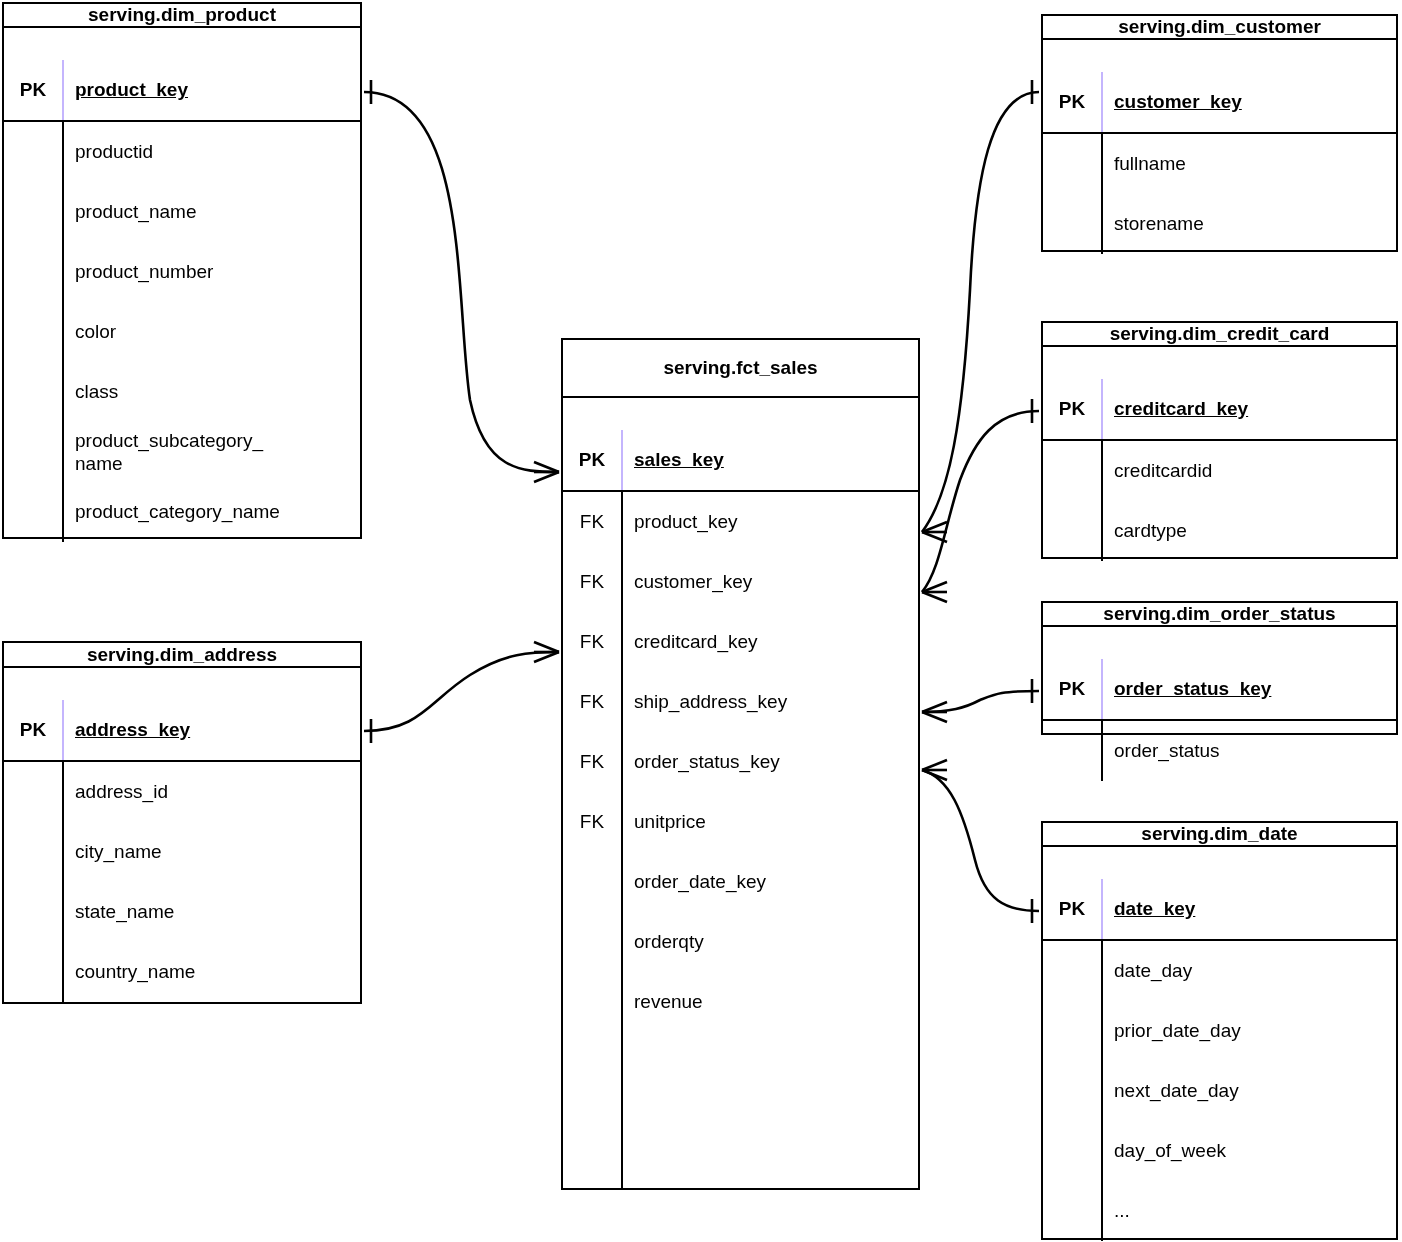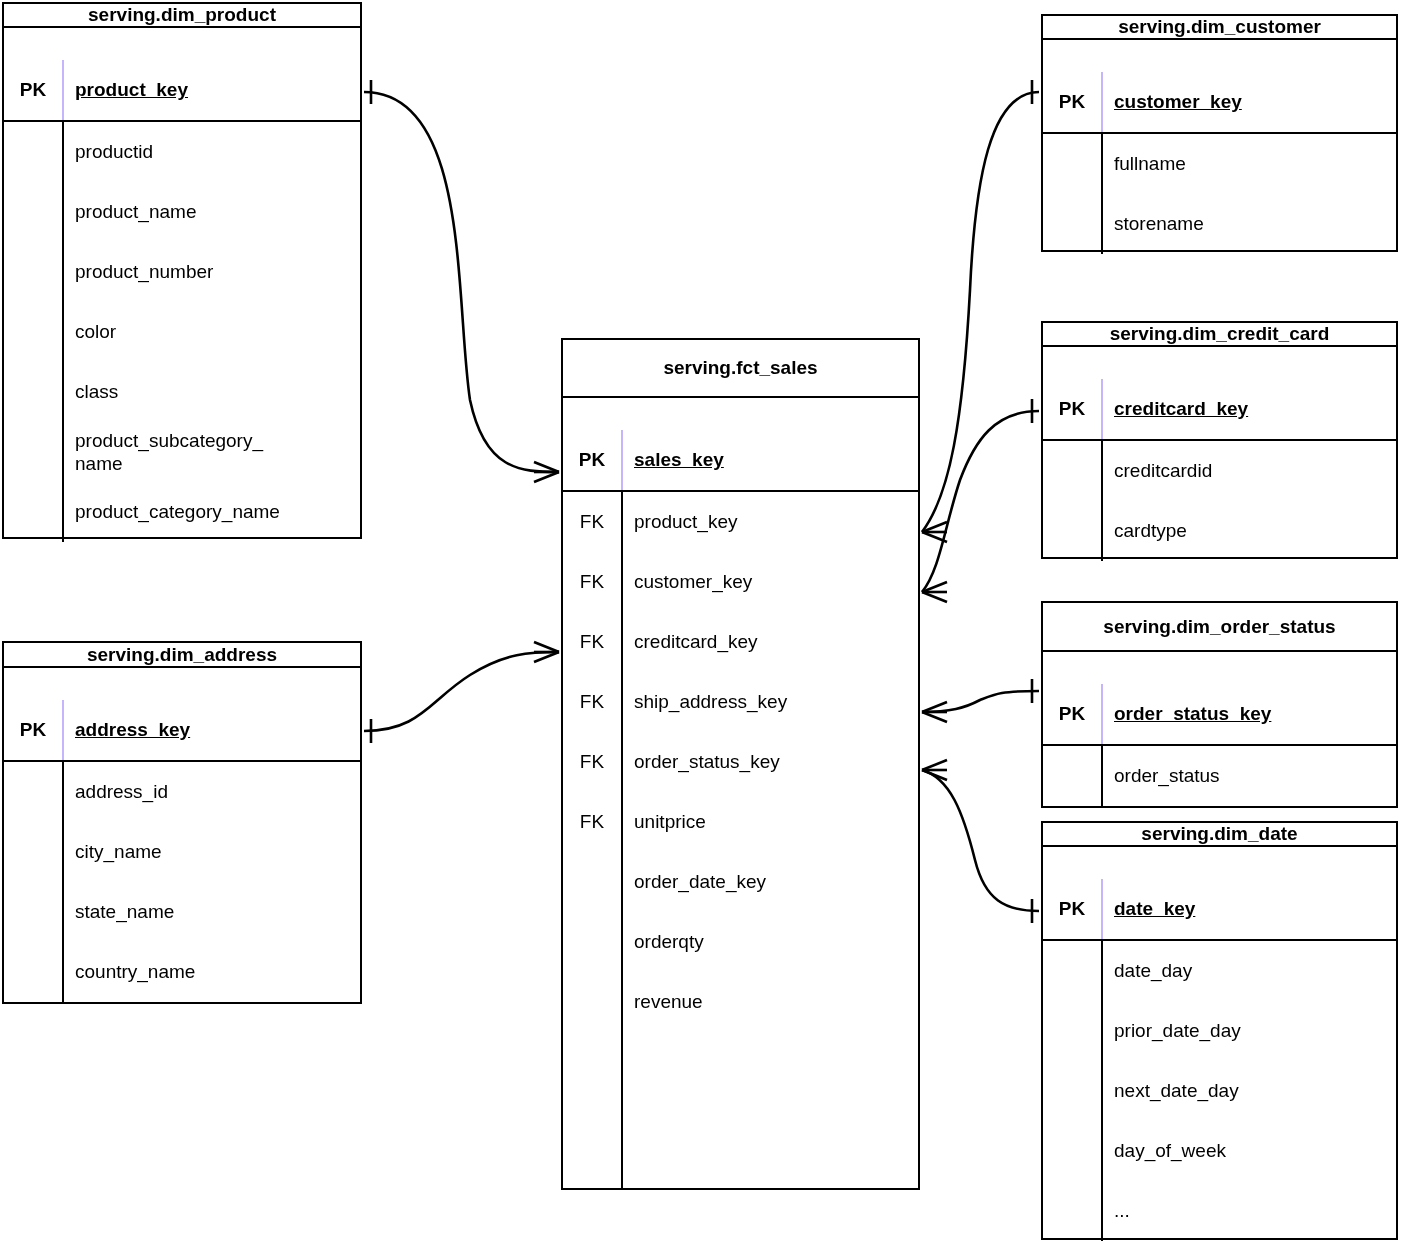--- a/index.html
+++ b/index.html
@@ -259,21 +259,21 @@
           <div class="kc"></div>
         </div>
         <div class="attr-names">
           <div class="an">creditcardid</div>
           <div class="an">cardtype</div>
         </div>
       </div>
     </div>
   </div>
 
-  <div class="entity" style="left:1041px; top:601px; width:357px; height:207px;">
+  <div class="entity" style="left:1041px; top:601px; width:357px; height:134px;">
     <div class="entity-title">serving.dim_order_status</div>
     <div class="entity-rows">
       <div class="row pk-row" style="height:62px;">
         <div class="row-keycol bold-pk">PK</div>
         <div class="row-name">order_status_key</div>
       </div>
       <div class="attr-block">
         <div class="attr-keycol">
           <div class="kc"></div>
         </div>

